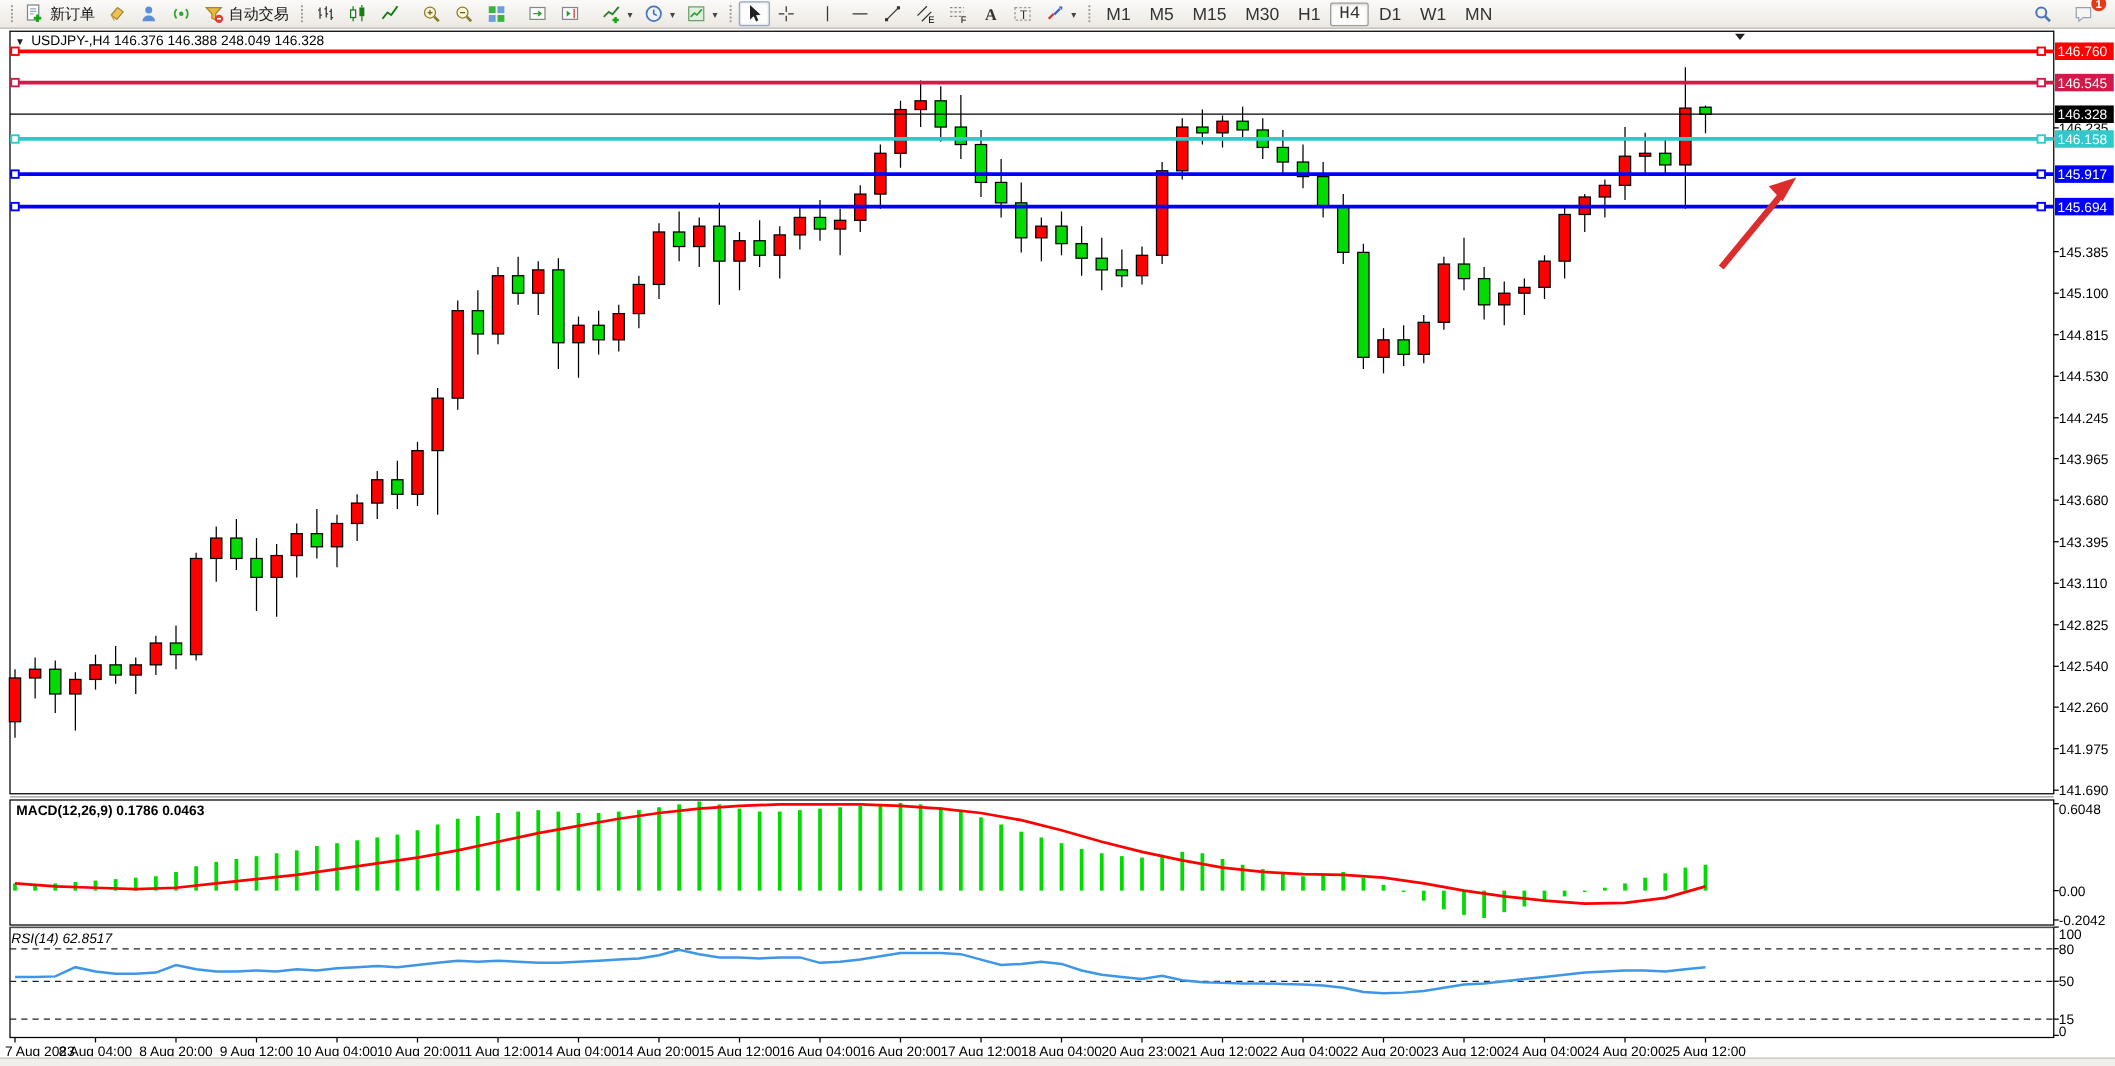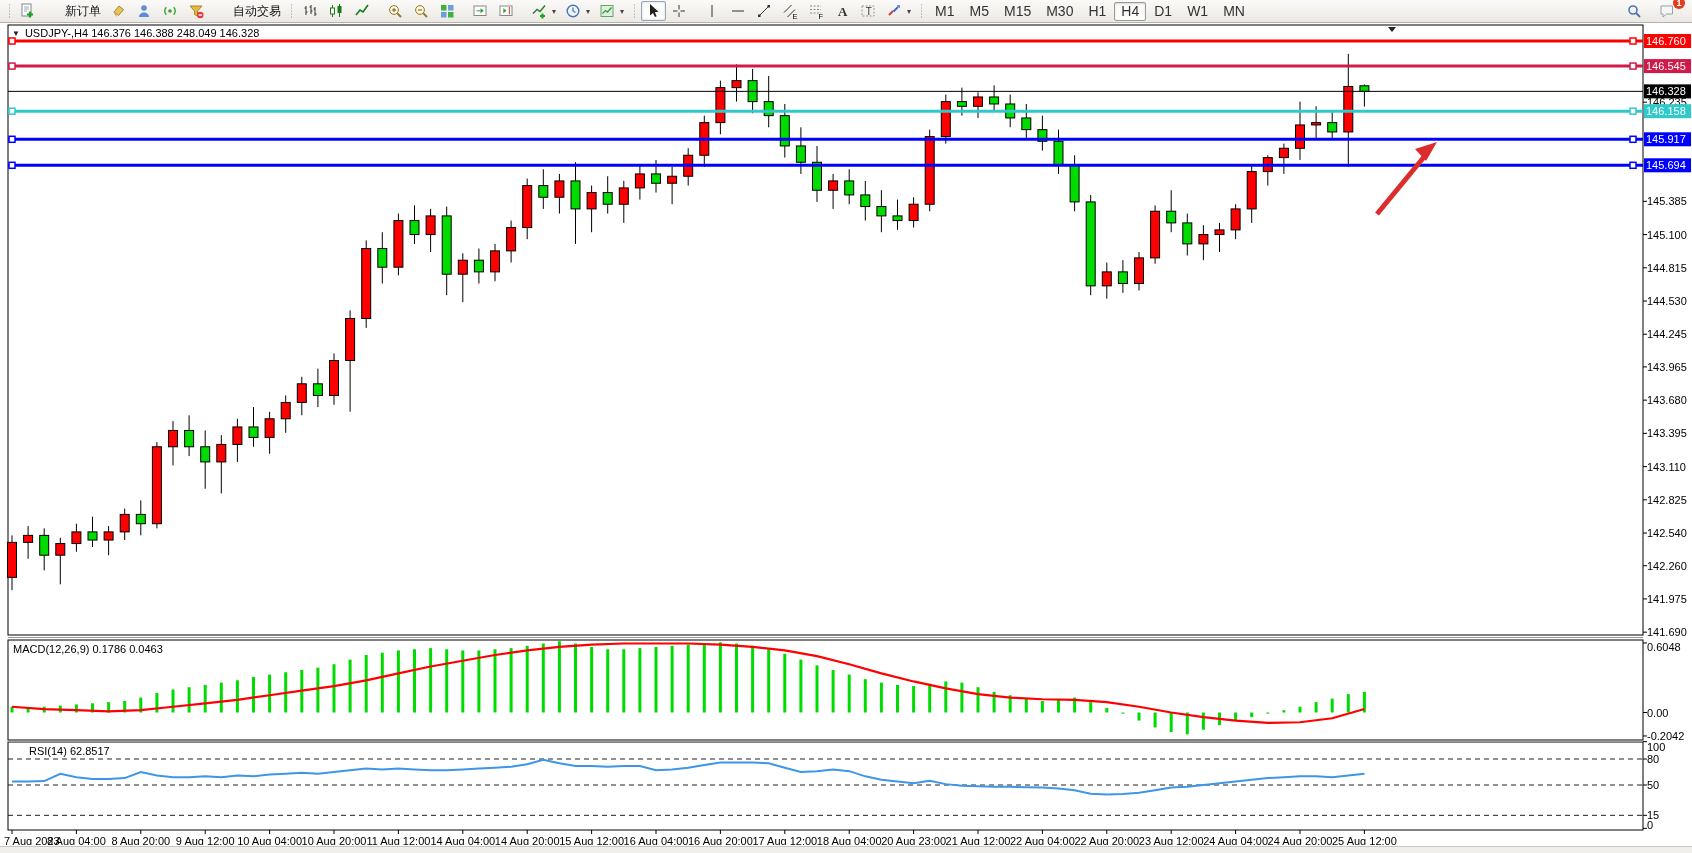--- a/index.html
+++ b/index.html
@@ -8,36 +8,36 @@
   
   #toolbar{position:absolute;left:0;top:0;width:1692px;height:23px;
     background:linear-gradient(#fbfaf8,#ece9e4);border-bottom:1px solid #b5b1ab;
     display:flex;align-items:center;padding:0 4px;gap:1px;}
   .tb-handle{width:5px;height:16px;margin:0 3px;
     background-image:radial-gradient(circle,#9a958c 35%,transparent 40%);
     background-size:3px 3px;background-repeat:repeat-y;background-position:center;}
   .tbtn{height:20px;display:flex;align-items:center;gap:3px;padding:0 3px;
     border:1px solid transparent;border-radius:2px;cursor:default;color:#222;}
   .tbtn.active{background:#fdfdfc;border-color:#94a7bc;box-shadow:inset 0 0 2px #b9c6d4;}
-  .tbtn .cn{font-size:12px;color:#111;white-space:nowrap;margin-left:25px;}
+  .tbtn .cn{font-size:12px;color:#111;white-space:nowrap;}
   .caret{font-size:8px;color:#444;margin-left:1px;}
   .tf-btn{height:19px;padding:0 6px;font-size:14px;color:#333;display:flex;align-items:center;
     border:1px solid transparent;border-radius:2px;}
-  .tf-btn.active{background:#fcfcfb;border-color:#9a9a98;box-shadow:inset 0 1px 2px #d8d5cf;}
+  .tf-btn.active{background:#fcfcfb;border-color:#9a9a98;box-shadow:inset 0 1px 2px #d8d5cf;font-family:Liberation Mono, monospace;}
   #tb-right{margin-left:auto;display:flex;align-items:center;gap:8px;padding-right:8px;}
   .badge{position:absolute;top:-5px;right:-6px;background:#e23c1c;color:#fff;border-radius:50%;
     width:12px;height:12px;font-size:9px;line-height:12px;text-align:center;font-weight:bold;}
   
   #chart-area{position:absolute;left:0;top:24px;width:1692px;height:821px;background:#fff;}
   #cv{position:absolute;left:0;top:0;}
   .overlay-label{position:absolute;font-size:11px;color:#000;white-space:nowrap;}
   #chart-title{left:12px;top:3px;display:flex;align-items:center;gap:5px;}
   #chart-title .tri{font-size:8px;color:#222;}
-  #macd-label{left:13px;top:619px;}
-  #rsi-label{left:29px;top:721px;}
+  #macd-label{left:13px;top:619px;font-weight:bold;}
+  #rsi-label{left:9px;top:721px;font-style:italic;}
   #status-strip{position:absolute;left:0;top:846px;width:1692px;height:7px;
     background:#f1efec;border-top:1px solid #c9c5bf;}
 </style>
 </head>
 <body>
 
 <div id="root">
   <div id="toolbar">
       <div class="tb-handle"></div>
       <div class="tbtn">

